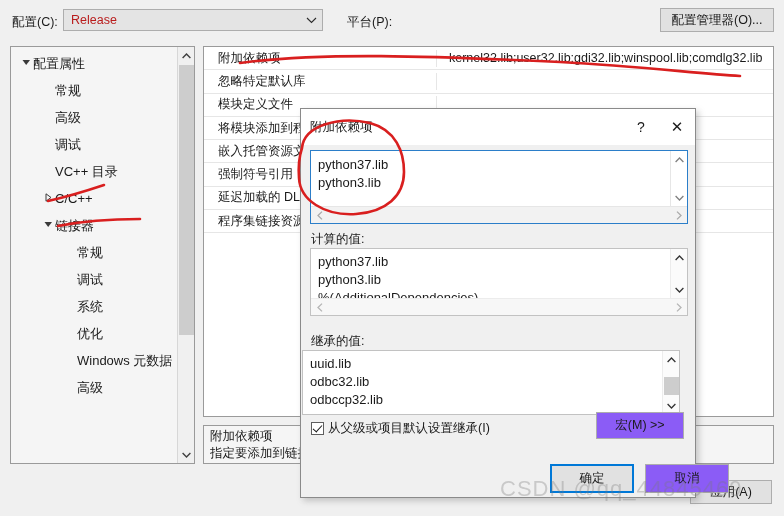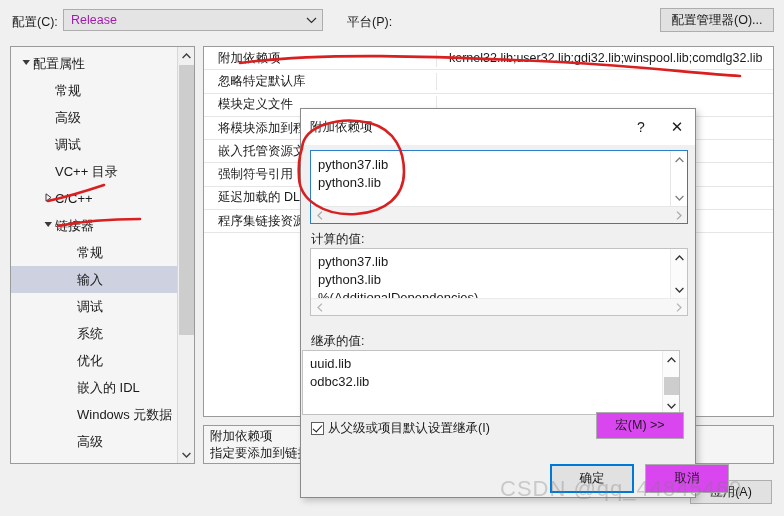--- a/index.html
+++ b/index.html
@@ -12,21 +12,21 @@
   }
   .root{position:relative;width:784px;height:516px;}
 
   
   .topbar{position:absolute;left:0;top:0;width:784px;height:40px;background:#f0f0f0;}
   .lbl{position:absolute;font-size:12.5px;color:#1a1a1a;white-space:nowrap;text-align:right;}
   .combo{
     position:absolute;height:22px;background:#e4e4e4;border:1px solid #adadad;
     box-sizing:border-box;display:flex;align-items:center;
   }
-  .combo .val{padding-left:7px;font-size:12.5px;color:#a21caf;flex:1;white-space:nowrap;overflow:hidden;}
+  .combo .val{padding-left:7px;font-size:12.5px;color:#b91c1c;flex:1;white-space:nowrap;overflow:hidden;}
   .combo .arr{width:22px;display:flex;align-items:center;justify-content:center;color:#2b2b2b;}
   .btn{
     position:absolute;background:#e1e1e1;border:1px solid #adadad;box-sizing:border-box;
     font-size:12.5px;color:#1a1a1a;display:flex;align-items:center;justify-content:center;
     font-family:"Liberation Sans","DejaVu Sans",sans-serif;white-space:nowrap;
   }
 
   
   .treepanel{
     position:absolute;left:10px;top:46px;width:185px;height:418px;
@@ -106,21 +106,21 @@
 
   .chkrow{position:absolute;left:10px;top:311px;display:flex;align-items:center;}
   .chkbox{width:13px;height:13px;border:1px solid #5e5e5e;background:#fff;box-sizing:border-box;position:relative;margin-right:4px;}
   .chkbox::after{
     content:"";position:absolute;left:3px;top:0px;width:4px;height:8px;
     border:solid #1a1a1a;border-width:0 1.6px 1.6px 0;transform:rotate(42deg);
   }
   .chktext{font-size:12.5px;color:#1a1a1a;white-space:nowrap;}
 
   .dbtn{
-    position:absolute;background:#d946ef;border:1px solid #adadad;box-sizing:border-box;
+    position:absolute;background:#8b5cf6;border:1px solid #adadad;box-sizing:border-box;
     font-size:12.5px;color:#1a1a1a;display:flex;align-items:center;justify-content:center;white-space:nowrap;
   }
   .dbtn.default{border:2px solid #0078d7;background:#e1e1e1;}
 
   
   .anno{position:absolute;left:0;top:0;width:784px;height:516px;pointer-events:none;}
 
   .watermark{
     position:absolute;left:500px;top:476px;font-size:22px;color:rgba(120,120,120,.33);
     letter-spacing:1px;white-space:nowrap;font-family:Liberation Sans, sans-serif;
@@ -180,39 +180,31 @@
         <div class="trow">
           <span class="tw" style="margin-left: 30px;"><svg width="9" height="9" viewBox="0 0 9 9">
               <path d="M0.5 2 L8 2 L4.2 7 Z" fill="#3a3a3a"></path>
             </svg></span>
           <span class="tlabel">链接器</span>
         </div>
         <div class="trow">
           <span class="tw" style="margin-left: 52px;"></span>
           <span class="tlabel">常规</span>
         </div>
-        <div class="trow sel">
-          <span class="tw" style="margin-left: 52px;"></span>
-          <span class="tlabel">输入</span>
-        </div>
         <div class="trow">
           <span class="tw" style="margin-left: 52px;"></span>
           <span class="tlabel">调试</span>
         </div>
         <div class="trow">
           <span class="tw" style="margin-left: 52px;"></span>
           <span class="tlabel">系统</span>
         </div>
         <div class="trow">
           <span class="tw" style="margin-left: 52px;"></span>
           <span class="tlabel">优化</span>
-        </div>
-        <div class="trow">
-          <span class="tw" style="margin-left: 52px;"></span>
-          <span class="tlabel">嵌入的 IDL</span>
         </div>
         <div class="trow">
           <span class="tw" style="margin-left: 52px;"></span>
           <span class="tlabel">Windows 元数据</span>
         </div>
         <div class="trow">
           <span class="tw" style="margin-left: 52px;"></span>
           <span class="tlabel">高级</span>
         </div>
       </div>
@@ -353,20 +345,21 @@
             </svg>
         </div>
       </div>
     </div>
 
     <span class="seclabel" style="left:10px;top:224px;">继承的值:</span>
     <div class="robox" style="left:1px;top:241px;width:378px;height:65px;">
       <div class="area" id="inherited-lines">
           <div class="line">uuid.lib</div>
           <div class="line">odbc32.lib</div>
+          <div class="line">odbccp32.lib</div>
         </div>
       <div class="vs">
         <div class="a">
           <svg width="9" height="6" viewBox="0 0 9 6">
               <path d="M0.6 5 L4.5 1 L8.4 5" fill="none" stroke="#333" stroke-width="1.3"></path>
             </svg>
         </div>
         <div class="thumb" style="top:26px;height:18px;"></div>
         <div class="a">
           <svg width="9" height="6" viewBox="0 0 9 6">

